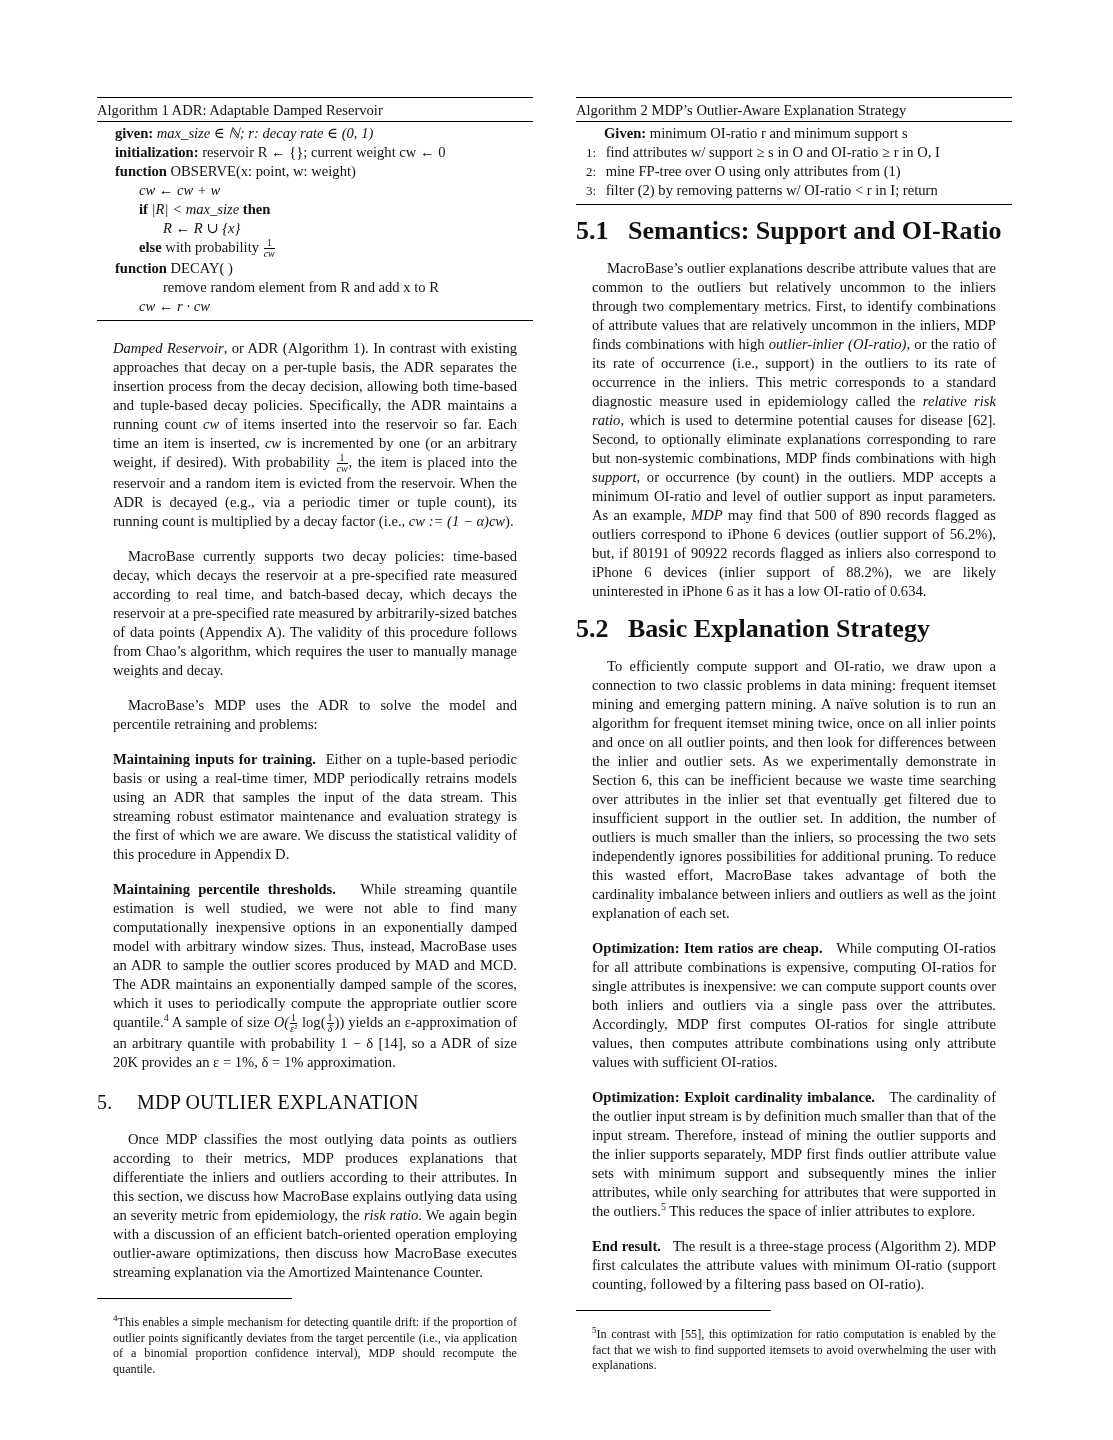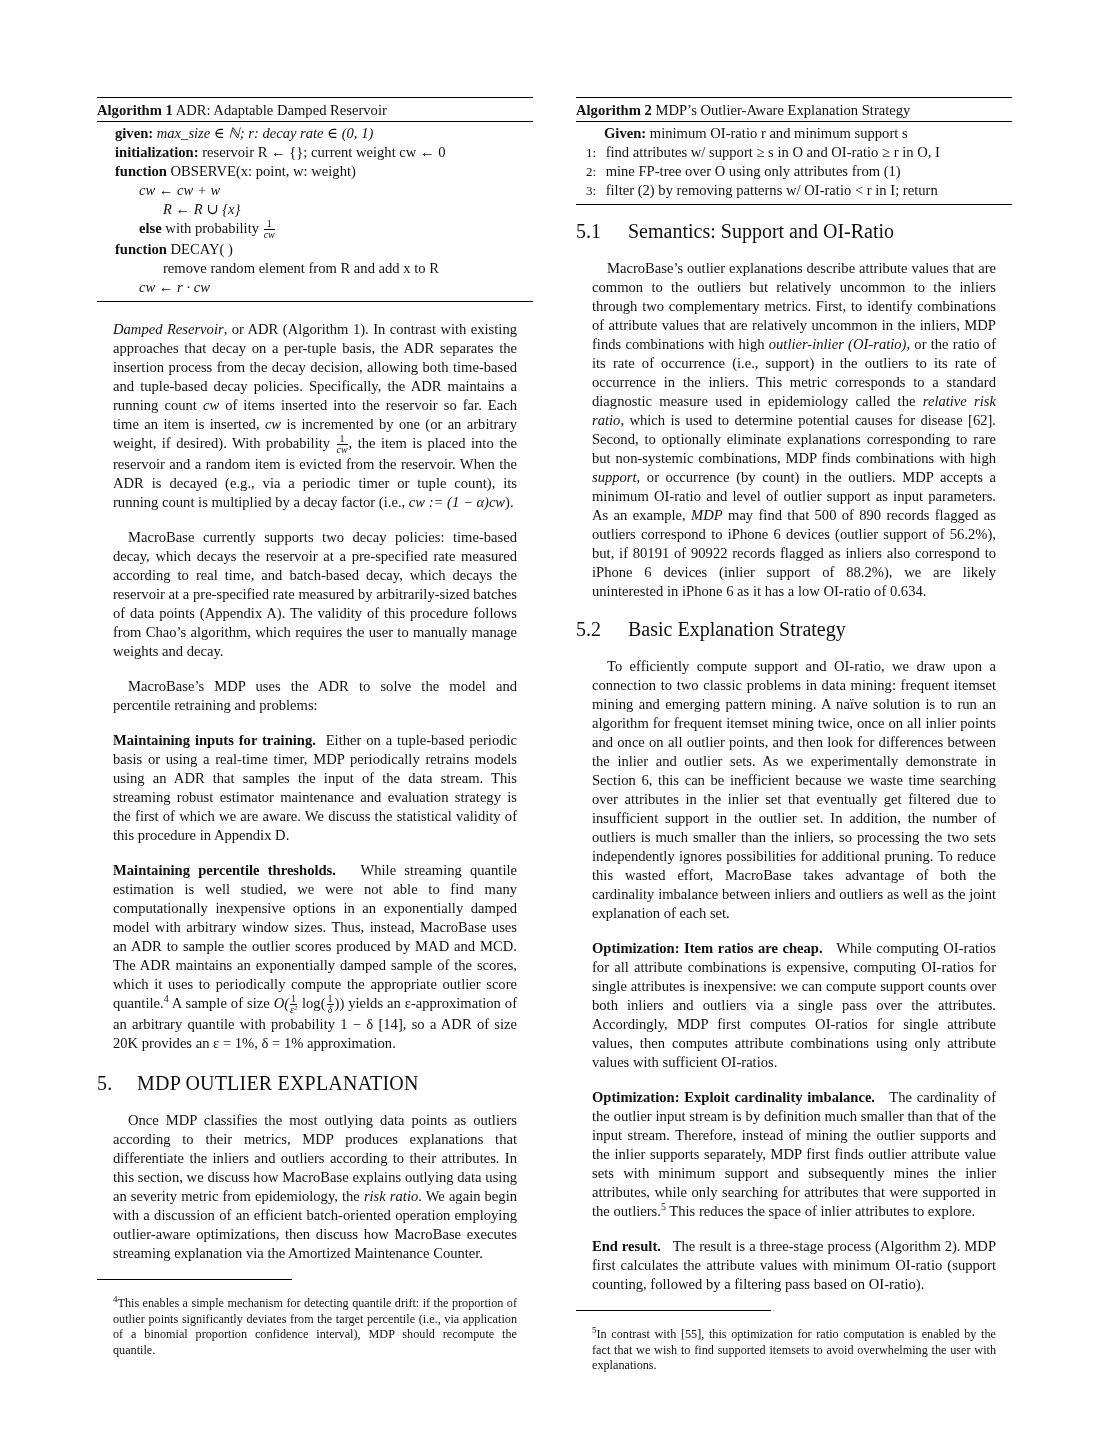--- a/index.html
+++ b/index.html
@@ -3,35 +3,35 @@
 <meta charset="utf-8">
 <style>
   html, body { margin: 0; padding: 0; background: #ffffff; }
   body { width: 1113px; height: 1440px; position: relative; overflow: hidden;
          font-family: "Liberation Serif", "DejaVu Serif", serif; color: #111; }
   .col { position: absolute; top: 97px; width: 436px; font-size: 14.6px; line-height: 19px; }
   .col.left { left: 97px; }
   .col.right { left: 576px; }
   .alg { border-top: 1.3px solid #000; border-bottom: 1.3px solid #000; margin: 0; }
   .alg-title { border-bottom: 1px solid #000; padding: 3px 0 1px 0; line-height: 19px; }
-  .alg-title b { font-weight: bold; }
+  .alg-title b { font-weight: normal; }
   .alg-body { padding: 2px 0 4px 0; }
   .alg-line { white-space: nowrap; line-height: 19px; }
   .i1 { padding-left: 18px; }
   .i2 { padding-left: 42px; }
   .i3 { padding-left: 66px; }
   .num-line { padding-left: 10px; }
   .num-line .ln { display: inline-block; width: 16px; font-size: 13px; }
   .given-line { padding-left: 28px; }
   .sc { font-variant: small-caps; }
   p { margin: 16px; text-align: justify; hyphens: auto; }
   p.indent { text-indent: 15px; }
   .para-gap { margin-top: 8px; }
   h2.sec { font-size: 20px; font-weight: normal; margin: 18px 0 4px 0; line-height: 24px; letter-spacing: 0.2px; }
-  h3.sub { font-size: 20px; font-weight: normal; margin: 12px 0 2px 0; line-height: 24px; }
+  h3.sub { font-size: 26px; font-weight: bold; margin: 12px 0 2px 0; line-height: 24px; }
   .sec-num { display: inline-block; width: 40px; }
   .sub-num { display: inline-block; width: 52px; }
   .frac { display: inline-block; vertical-align: middle; text-align: center; font-size: 10px; line-height: 10px; margin: 0 1px; }
   .frac .n { display: block; border-bottom: 0.8px solid #000; padding: 0 1px; }
   .frac .d { display: block; }
   sup { font-size: 10px; line-height: 0; }
   .footnote-rule { width: 195px; border-top: 1px solid #000; margin: 6px 0 3px 0; }
   .footnote { font-size: 12.2px; line-height: 15.5px; text-align: justify; }
   .footnote sup { font-size: 9px; }
 </style>
@@ -53,20 +53,25 @@
       <div class="alg-line i1">
         <b>initialization:</b>
         <span>reservoir R ← {}; current weight cw ← 0</span>
       </div>
       <div class="alg-line i1">
         <b>function</b>
         <span class="sc">OBSERVE</span><span>(x: point, w: weight)</span>
       </div>
       <div class="alg-line i2">
         <i>cw ← cw + w</i>
+      </div>
+      <div class="alg-line i2">
+        <b>if</b>
+        <i>|R| &lt; max_size</i>
+        <b>then</b>
       </div>
       <div class="alg-line i3">
         <i>R ← R ∪ {x}</i>
       </div>
       <div class="alg-line i2">
         <b>else</b>
         <span>with probability</span>
         <span class="frac"><span class="n">1</span><i class="d">cw</i></span>
       </div>
       <div class="alg-line i1">

